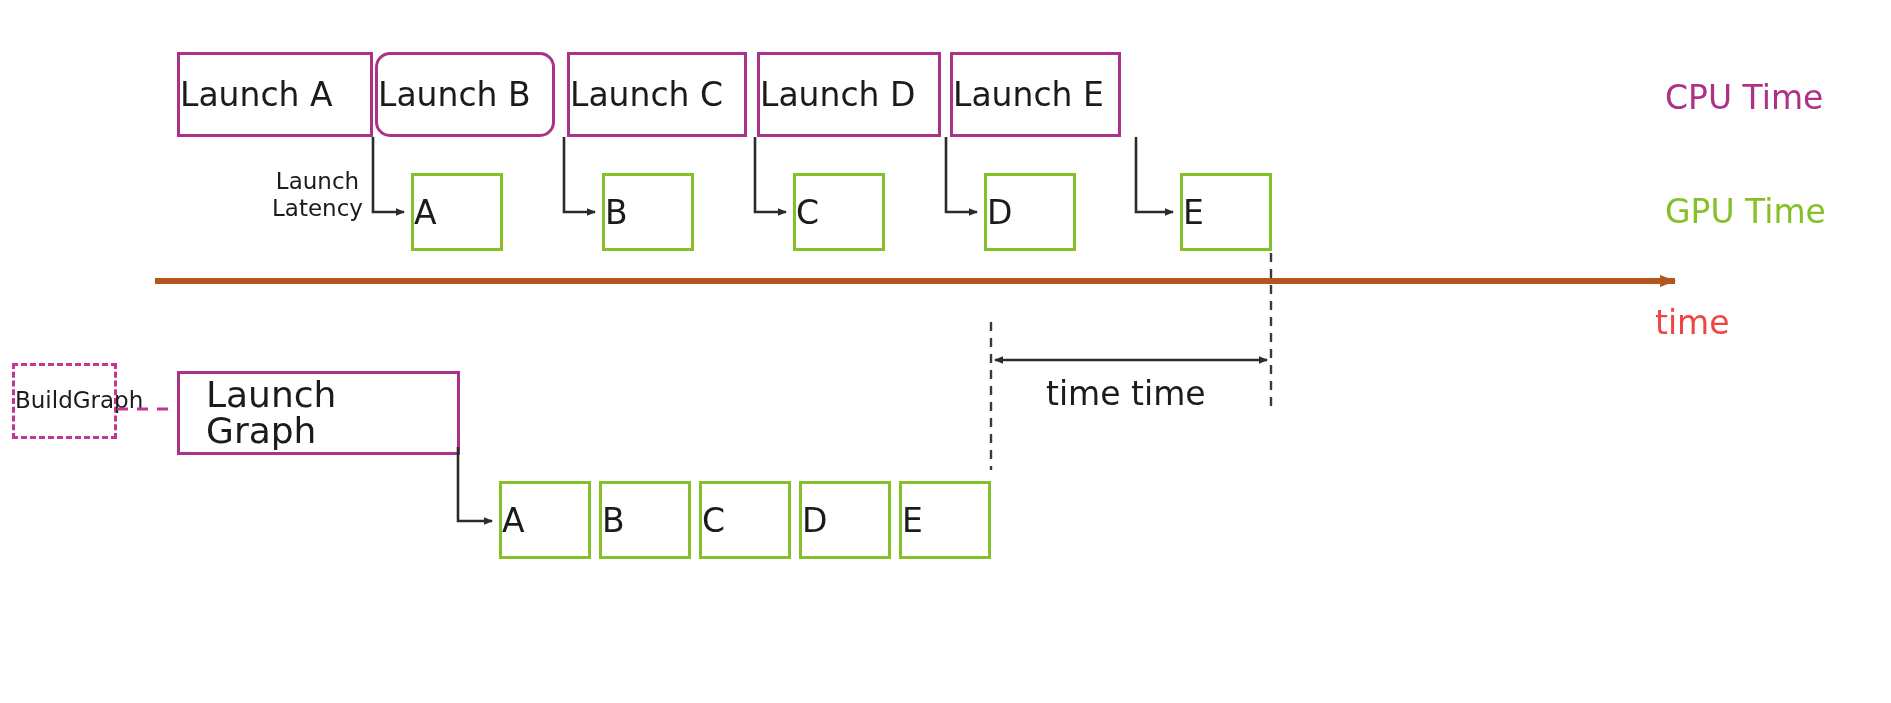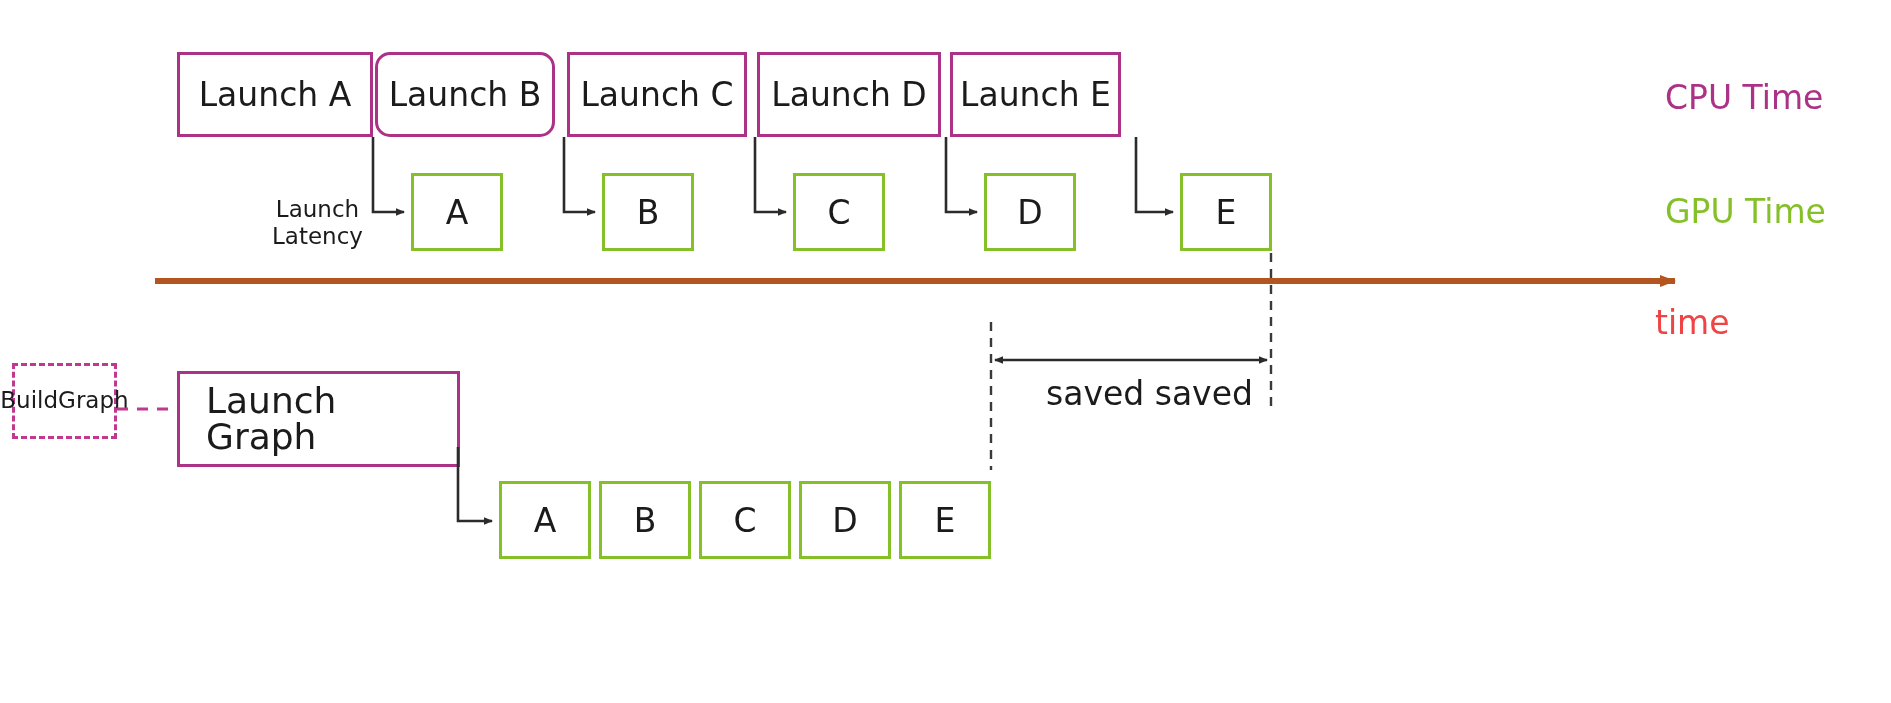--- a/index.html
+++ b/index.html
@@ -8,21 +8,21 @@
     font-family:"DejaVu Sans", sans-serif;
     position:relative;
     overflow:hidden;
   }
   #stage{position:absolute;left:0;top:0;width:1891px;height:703px;}
 
   .box{
     position:absolute;
     box-sizing:border-box;
     background:#ffffff;
-    display:flex;align-items:center;justify-content:center;
+    display:flex;align-items:center;
     line-height:1;
   }
   
   .cpu-box{
     border:3px solid #ac3287;
     font-size:33px;
     color:#1b1b1b;
   }
   .graph-box{
     border:3px solid #ac3287;
@@ -105,31 +105,31 @@
   <div class="box gpu-box" style="left:793px;top:173px;width:92px;height:78px;">
     <span>C</span>
   </div>
   <div class="box gpu-box" style="left:984px;top:173px;width:92px;height:78px;">
     <span>D</span>
   </div>
   <div class="box gpu-box" style="left:1180px;top:173px;width:92px;height:78px;">
     <span>E</span>
   </div>
 
-  <div class="latency-label" style="left:272px;top:168px;margin-top:28px;">
+  <div class="latency-label" style="left:272px;top:168px;">
     <div>Launch</div>
     <div>Latency</div>
   </div>
 
   <div class="box build-box" style="left:12px;top:363px;width:105px;height:76px;">
     <span>Build</span>
     <span>Graph</span>
   </div>
 
-  <div class="box graph-box" style="left:177px;top:371px;width:283px;height:96px;">
+  <div class="box graph-box" style="left:177px;top:371px;width:283px;height:84px;">
     <span>Launch Graph</span>
   </div>
 
   <div class="box gpu-box" style="left:499px;top:481px;width:92px;height:78px;">
     <span>A</span>
   </div>
   <div class="box gpu-box" style="left:599px;top:481px;width:92px;height:78px;">
     <span>B</span>
   </div>
   <div class="box gpu-box" style="left:699px;top:481px;width:92px;height:78px;">
@@ -140,21 +140,21 @@
   </div>
   <div class="box gpu-box" style="left:899px;top:481px;width:92px;height:78px;">
     <span>E</span>
   </div>
 
   <div class="legend cpu" style="left:1665px;top:78px;">CPU Time</div>
   <div class="legend gpu" style="left:1665px;top:192px;">GPU Time</div>
 
   <div class="axis-label" style="left:1655px;top:303px;">time</div>
 
-  <div class="saved-label" style="left:1046px;top:374px;">saved saved</div>
+  <div class="saved-label" style="left:1046px;top:374px;">time time</div>
 
   <svg class="overlay" viewBox="0 0 1891 703" xmlns="http://www.w3.org/2000/svg">
     <defs>
       <marker id="arrowBlack" markerWidth="9" markerHeight="9" refX="8" refY="4.5" orient="auto" markerUnits="userSpaceOnUse">
         <path d="M0,0.8 L9,4.5 L0,8.2 z" fill="#2b2b2b"></path>
       </marker>
       <marker id="arrowBlackStart" markerWidth="9" markerHeight="9" refX="1" refY="4.5" orient="auto" markerUnits="userSpaceOnUse">
         <path d="M9,0.8 L0,4.5 L9,8.2 z" fill="#2b2b2b"></path>
       </marker>
       <marker id="arrowBrown" markerWidth="16" markerHeight="14" refX="15" refY="7" orient="auto" markerUnits="userSpaceOnUse">

